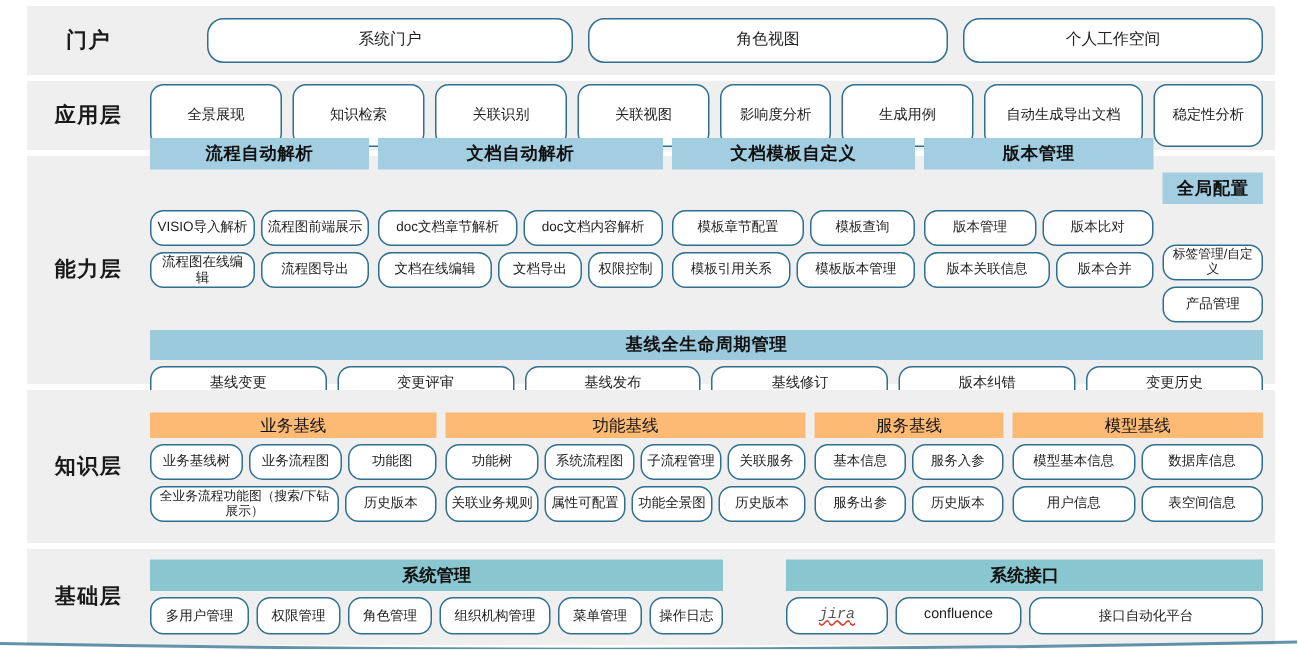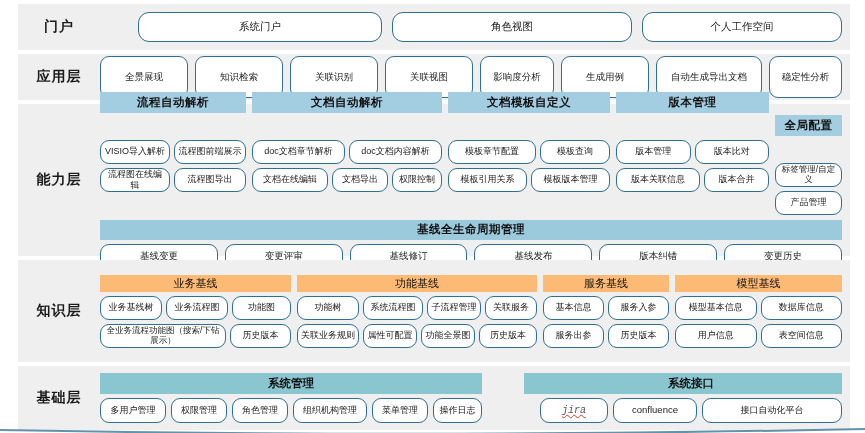--- a/index.html
+++ b/index.html
@@ -143,21 +143,21 @@
   .base-head-line { display: flex; gap: 42px; }
   .base-head {
     height: 21px;
     background: #89c6d0;
     color: #111111;
     font-size: 11.5px;
     font-weight: bold;
     display: flex; align-items: center; justify-content: center;
   }
   .bg-0 { flex: 0 0 382px; }
-  .bg-1 { flex: 1 1 auto; padding-left: 16px; }
+  .bg-1 { flex: 1 1 auto; }
   .base-cols { display: flex; gap: 42px; margin-top: 4px; }
   .base-col { display: flex; gap: 5px; }
   .base-col .pill { height: 25px; }
 
   .spell {
     text-decoration: underline wavy #e03b2f;
     text-decoration-skip-ink: none;
     font-size: 10px;
     font-style: italic;
     color: #555;
@@ -271,22 +271,22 @@
             <div class="pill" style="flex:1 1 auto">产品管理</div>
           </div>
         </div>
 
       </div>
 
       <div class="lifecycle-head">基线全生命周期管理</div>
       <div class="lifecycle-pills">
         <div class="pill">基线变更</div>
         <div class="pill">变更评审</div>
+        <div class="pill">基线发布</div>
         <div class="pill">基线修订</div>
-        <div class="pill">基线发布</div>
         <div class="pill">版本纠错</div>
         <div class="pill">变更历史</div>
       </div>
 
     </div>
   </div>
 
   <div class="layer know-row">
     <div class="layer-label">知识层</div>
     <div class="layer-body">

